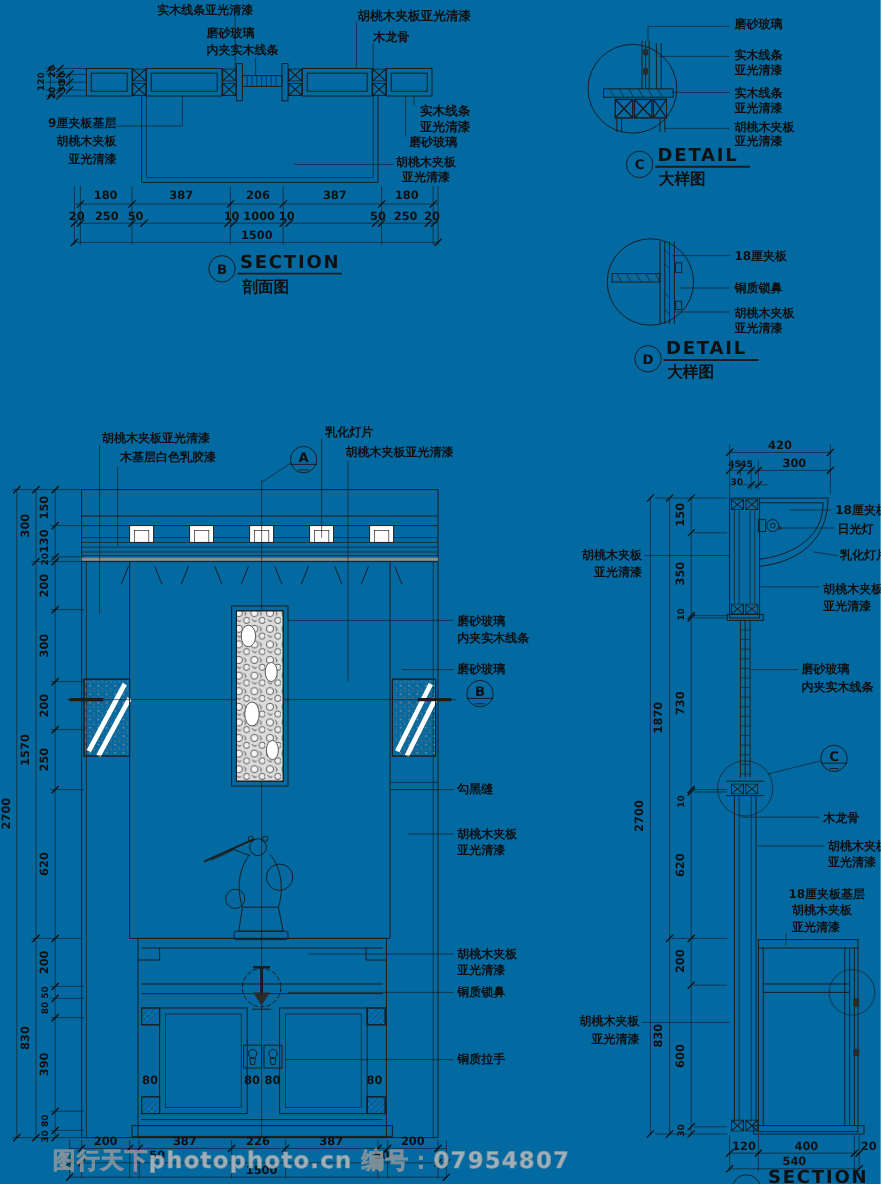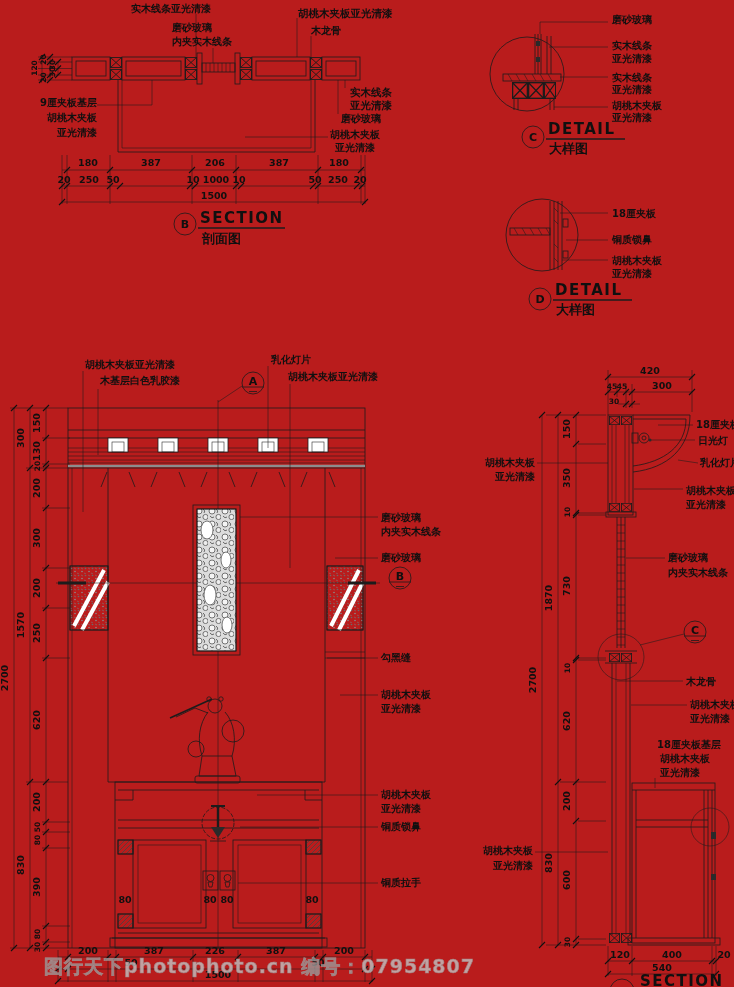--- a/index.html
+++ b/index.html
@@ -1,16 +1,16 @@
 <!DOCTYPE html>
 <html><head>
 <meta charset="utf-8">
 <style>
   html,body{margin:0;padding:0;background:#fff;}
-  #sheet{position:relative;width:734px;height:987px;background:#b91c1c;overflow:hidden;
+  #sheet{position:relative;width:734px;height:987px;background:#0369a1;overflow:hidden;
          font-family:"DejaVu Sans",sans-serif;}
   svg{position:absolute;left:0;top:0;}
   
   svg path,svg line,svg rect,svg circle,svg ellipse,svg polyline{stroke:#1c1c1c;stroke-width:.8;fill:none;}
   svg use{stroke:#1c1c1c;}
   .lnt{stroke-width:.55;}
   .lnk{stroke-width:2.8;}
   .grayband{stroke:#8d8d8d;stroke-width:2.6;}
   .tick{stroke:#111;stroke-width:1.1;}
   .f{fill:#2a2a2a;stroke:none;}

